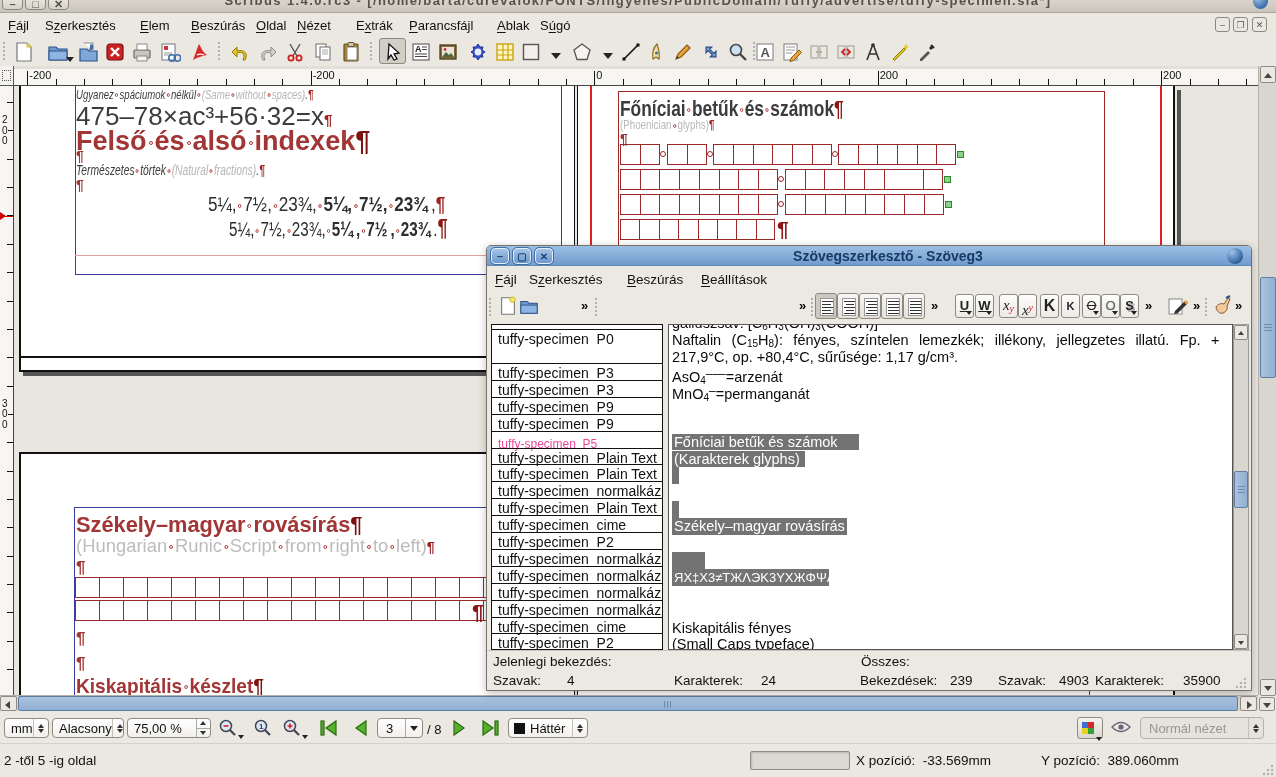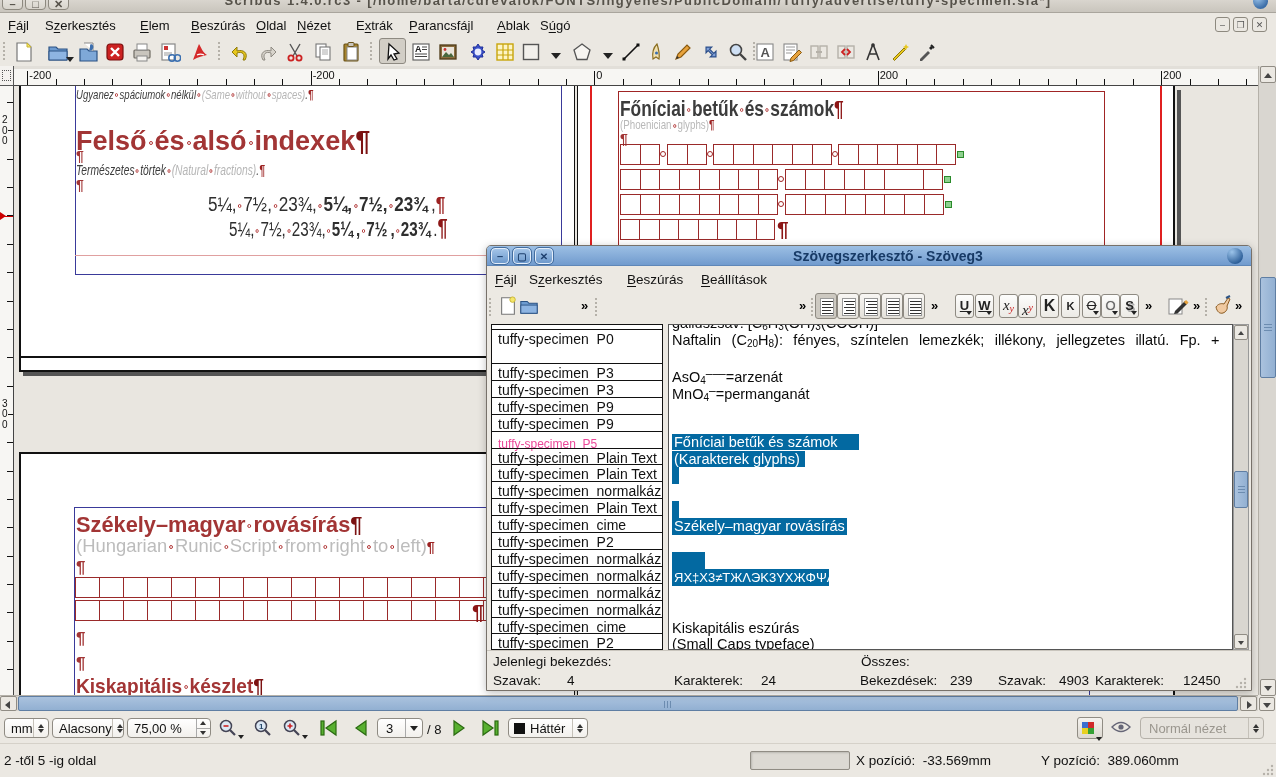--- a/index.html
+++ b/index.html
@@ -4,21 +4,21 @@
 *{margin:0;padding:0;box-sizing:border-box}
 html,body{width:1276px;height:777px;overflow:hidden}
 body{font-family:"Liberation Sans",sans-serif;background:#ebe8e2;position:relative}
 .abs{position:absolute}
 .dot{display:inline-block;width:4px;height:4px;border:1px solid #b03434;border-radius:50%;vertical-align:middle;margin:0 2px}
 .pil{color:#9c2222;font-weight:bold}
 .tick{position:absolute;background:#111}
 .handle{position:absolute;width:4px;background:radial-gradient(circle 1px at 1px 2px,#b5b1a9 1px,transparent 1px);background-size:4px 4px}
 .chev{display:inline-block;width:0;height:0;border-left:4px solid transparent;border-right:4px solid transparent;border-top:5px solid #222}
 .ico{position:absolute;top:5px}
-.hl{background:#0369a1;color:#fff}
+.hl{background:#737373;color:#fff}
 .combo{position:absolute;background:linear-gradient(#fff,#f2f0ec);border:1px solid #8f8b83;border-radius:4px;display:flex;align-items:center;font-size:13px;color:#111}
 .updn{margin-left:auto;display:flex;flex-direction:column;align-items:center;justify-content:center;gap:1px;padding:0 4px;border-left:1px solid #c5c1b9;height:100%}
 .updn:before{content:"";width:0;height:0;border-left:3.5px solid transparent;border-right:3.5px solid transparent;border-bottom:4px solid #333}
 .updn:after{content:"";width:0;height:0;border-left:3.5px solid transparent;border-right:3.5px solid transparent;border-top:4px solid #333}
 u{text-decoration:underline;text-underline-offset:2px}
 sub{vertical-align:-2px}
 sup{vertical-align:4px}
 </style></head><body>
 
 <div class="abs" style="left:0;top:0;width:1276px;height:13px;background:linear-gradient(#d9d5ce,#c9c5bd);border-bottom:1px solid #a9a59d;overflow:hidden">
@@ -280,20 +280,21 @@
 <div class="abs" style="left:5px;top:269.5px;width:556px;height:2px;background:#111"></div>
 <div class="abs" style="left:563px;top:284px;width:598px;height:2px;background:#111"></div>
 <div class="abs" style="left:9px;top:286px;width:554px;height:4px;background:#555"></div>
 <div class="abs" style="left:567px;top:286px;width:598px;height:4px;background:#555"></div>
 <div class="abs" style="left:1163px;top:4px;width:4px;height:282px;background:#555"></div>
 <div class="abs" style="left:5px;top:366px;width:556px;height:302px;background:#fff;border-left:2px solid #111;border-top:2px solid #111;border-right:1.5px solid #111"></div>
 <div class="abs" style="left:563px;top:366px;width:598px;height:302px;background:#fff;border-left:1px solid #111;border-top:2px solid #111;border-right:2px solid #111"></div>
 <div class="abs" style="left:61px;top:0;width:487px;height:189px;border-left:1px solid #3a3a9a;border-right:1px solid #3a3a9a;border-bottom:1px solid #3a3a9a"></div>
 <div class="abs" style="left:61px;top:169px;width:487px;height:1px;background:#e0a0a0"></div>
 <div class="abs" style="left:62px;top:1px;font-size:13.5px;font-style:italic;color:#3c3c3c;white-space:nowrap;transform:scaleX(.71);transform-origin:0 0">Ugyanez<span class="dot"></span>spáciumok<span class="dot"></span>nélkül<span class="dot"></span><span style="color:#b6b6b6">(Same<span class="dot"></span>without<span class="dot"></span>spaces)</span>.<span class="pil">¶</span></div>
+<div class="abs" style="left:62px;top:15px;font-size:26px;color:#3c3c3c;white-space:nowrap">475–78×ac³+56·32=x<span class="pil" style="font-size:15px">¶</span></div>
 <div class="abs" style="left:62px;top:40px;font-size:27px;font-weight:bold;color:#a23535;white-space:nowrap">Felső<span class="dot"></span>és<span class="dot"></span>alsó<span class="dot"></span>indexek<span class="pil" style="color:#7c1212">¶</span></div>
 <div class="abs" style="left:62px;top:62px;font-size:14px;color:#a23535;font-weight:bold">¶</div>
 <div class="abs" style="left:62px;top:76px;font-size:14.5px;font-style:italic;color:#3c3c3c;white-space:nowrap;transform:scaleX(.71);transform-origin:0 0">Természetes<span class="dot"></span>törtek<span class="dot"></span><span style="color:#b6b6b6">(Natural<span class="dot"></span>fractions)</span>.<span class="pil">¶</span></div>
 <div class="abs" style="left:62px;top:91px;font-size:14px;color:#a23535;font-weight:bold">¶</div>
 <div class="abs" style="left:194px;top:107px;font-size:20px;color:#2e2e2e;white-space:nowrap;transform:scaleX(.855);transform-origin:0 0">5¼,<span class="dot" style="width:4px;height:4px"></span>7½,<span class="dot" style="width:4px;height:4px"></span>23¾,<span class="dot" style="width:4px;height:4px"></span><b>5¼,<span class="dot" style="width:4px;height:4px"></span>7½,<span class="dot" style="width:4px;height:4px"></span>23¾</b> ,<span class="pil" style="font-size:20px">¶</span></div>
 <div class="abs" style="left:215px;top:128px;font-size:20px;color:#2e2e2e;white-space:nowrap;transform:scaleX(.76);transform-origin:0 0">5¼,<span class="dot" style="width:4px;height:4px"></span>7½,<span class="dot" style="width:4px;height:4px"></span>23¾,<span class="dot" style="width:4px;height:4px"></span><b>5¼ ,<span class="dot" style="width:4px;height:4px"></span>7½ ,<span class="dot" style="width:4px;height:4px"></span>23¾</b> .<span class="pil" style="font-size:24px;color:#8c1616">¶</span></div>
 <div class="abs" style="left:576px;top:0;width:2px;height:278px;background:#e02020"></div>
 <div class="abs" style="left:1146px;top:0;width:2px;height:278px;background:#e02020"></div>
 <div class="abs" style="left:604px;top:5px;width:487px;height:520px;border:1px solid #a02525"></div>
 <div class="abs" style="left:606px;top:10px;font-size:22px;font-weight:bold;color:#3c3c3c;white-space:nowrap;transform:scaleX(.79);transform-origin:0 0">Főníciai<span class="dot"></span>betűk<span class="dot"></span>és<span class="dot"></span>számok<span class="pil" style="color:#8c1616">¶</span></div>
@@ -578,31 +579,32 @@
 <div class="abs" style="left:6px;top:259.7px;font-size:14px;color:#111;white-space:nowrap">tuffy-specimen&nbsp; normalkáz</div>
 <div class="abs" style="left:0;top:274.6px;width:172px;height:1px;background:#111"></div>
 <div class="abs" style="left:6px;top:276.6px;font-size:14px;color:#111;white-space:nowrap">tuffy-specimen&nbsp; normalkáz</div>
 <div class="abs" style="left:0;top:291.5px;width:172px;height:1px;background:#111"></div>
 <div class="abs" style="left:6px;top:293.5px;font-size:14px;color:#111;white-space:nowrap">tuffy-specimen&nbsp; cime</div>
 <div class="abs" style="left:0;top:308.4px;width:172px;height:1px;background:#111"></div>
 <div class="abs" style="left:6px;top:310.4px;font-size:14px;color:#111;white-space:nowrap">tuffy-specimen&nbsp; P2</div>
 </div>
 <div class="abs" style="left:181px;top:78px;width:565px;height:326px;background:#fff;border:1px solid #555;overflow:hidden">
 <div class="abs" style="left:3px;top:-9.7px;font-size:14.5px;white-space:nowrap;line-height:16.9px;color:#0a0a0a">galluszsav: [C<sub style="font-size:10px">6</sub>H<sub style="font-size:10px">3</sub>(OH)<sub style="font-size:10px">3</sub>(COOH)]</div>
-<div class="abs" style="left:3px;top:7.2px;font-size:14.5px;white-space:nowrap;line-height:16.9px;color:#0a0a0a"><span style="word-spacing:6.4px">Naftalin (C<sub style="font-size:10px">20</sub>H<sub style="font-size:10px">8</sub>): fényes, színtelen lemezkék; illékony, jellegzetes illatú. Fp. +</span></div>
+<div class="abs" style="left:3px;top:7.2px;font-size:14.5px;white-space:nowrap;line-height:16.9px;color:#0a0a0a"><span style="word-spacing:6.4px">Naftalin (C<sub style="font-size:10px">15</sub>H<sub style="font-size:10px">8</sub>): fényes, színtelen lemezkék; illékony, jellegzetes illatú. Fp. +</span></div>
+<div class="abs" style="left:3px;top:24.1px;font-size:14.5px;white-space:nowrap;line-height:16.9px;color:#0a0a0a">217,9°C, op. +80,4°C, sűrűsége: 1,17 g/cm³.</div>
 <div class="abs" style="left:3px;top:41.0px;font-size:14.5px;white-space:nowrap;line-height:16.9px;color:#0a0a0a">AsO<sub style="font-size:10px">4</sub><sup style="font-size:12px">–––</sup>=arzenát</div>
 <div class="abs" style="left:3px;top:57.9px;font-size:14.5px;white-space:nowrap;line-height:16.9px;color:#0a0a0a">MnO<sub style="font-size:10px">4</sub><sup style="font-size:12px">–</sup>=permanganát</div>
 <div class="abs hl" style="left:3px;top:108.6px;font-size:14.5px;white-space:nowrap;line-height:16.9px;width:187px;overflow:hidden;height:16.9px;padding:0 2px">Főníciai betűk és számok</div>
 <div class="abs hl" style="left:3px;top:125.5px;font-size:14.5px;white-space:nowrap;line-height:16.9px;width:133px;overflow:hidden;height:16.9px;padding:0 2px">(Karakterek glyphs)</div>
 <div class="abs hl" style="left:3px;top:142.4px;font-size:14.5px;white-space:nowrap;line-height:16.9px;width:7px;overflow:hidden;height:16.9px;padding:0 2px"></div>
 <div class="abs hl" style="left:3px;top:176.2px;font-size:14.5px;white-space:nowrap;line-height:16.9px;width:7px;overflow:hidden;height:16.9px;padding:0 2px"></div>
 <div class="abs hl" style="left:3px;top:193.1px;font-size:14.5px;white-space:nowrap;line-height:16.9px;width:175px;overflow:hidden;height:16.9px;padding:0 2px">Székely–magyar rovásírás</div>
 <div class="abs hl" style="left:3px;top:226.9px;font-size:14.5px;white-space:nowrap;line-height:16.9px;width:33px;overflow:hidden;height:16.9px;padding:0 2px"></div>
 <div class="abs hl" style="left:3px;top:243.8px;font-size:14.5px;white-space:nowrap;line-height:16.9px;width:157px;overflow:hidden;height:16.9px;padding:0 2px"><span style="font-size:13px">ЯX‡X3≠TЖΛЭK3ΥXЖΦΨΛΥVЖ</span></div>
-<div class="abs" style="left:3px;top:294.5px;font-size:14.5px;white-space:nowrap;line-height:16.9px;color:#0a0a0a">Kiskapitális eszúrás</div>
+<div class="abs" style="left:3px;top:294.5px;font-size:14.5px;white-space:nowrap;line-height:16.9px;color:#0a0a0a">Kiskapitális fényes</div>
 <div class="abs" style="left:3px;top:311.4px;font-size:14.5px;white-space:nowrap;line-height:16.9px;color:#0a0a0a">(Small Caps typeface)</div>
 </div>
 <div class="abs" style="left:746px;top:78px;width:16px;height:326px;background:#d9d6d0;border:1px solid #999">
 <div class="abs" style="left:0;top:0;width:14px;height:15px;background:#ebe8e2;border:1px solid #908c84;border-radius:2px">
         <div style="margin:5px auto 0;width:0;border-left:3.5px solid transparent;border-right:3.5px solid transparent;border-bottom:4.5px solid #444"></div>
       </div>
 <div class="abs" style="left:0;top:146px;width:14px;height:37px;background:linear-gradient(90deg,#aac2de,#92b0d2);border:1px solid #5f7ea3;border-radius:2px">
         <div style="margin:14px auto 0;width:7px;height:1px;background:#6c8cb0;box-shadow:0 3px #6c8cb0,0 6px #6c8cb0"></div>
       </div>
 <div class="abs" style="left:0;top:309px;width:14px;height:15px;background:#ebe8e2;border:1px solid #908c84;border-radius:2px">
@@ -614,21 +616,21 @@
 <div class="abs" style="left:374px;top:3px">Összes:</div>
 <div class="abs" style="left:6px;top:22px">Szavak:</div>
       <div class="abs" style="left:80px;top:22px">4</div>
 <div class="abs" style="left:187px;top:22px">Karakterek:</div>
       <div class="abs" style="left:274px;top:22px">24</div>
 <div class="abs" style="left:373px;top:22px">Bekezdések:</div>
       <div class="abs" style="left:463px;top:22px">239</div>
 <div class="abs" style="left:511px;top:22px">Szavak:</div>
       <div class="abs" style="left:572px;top:22px">4903</div>
 <div class="abs" style="left:608px;top:22px">Karakterek:</div>
-      <div class="abs" style="left:696px;top:22px">12450</div>
+      <div class="abs" style="left:696px;top:22px">35900</div>
 <svg class="abs" style="left:748px;top:26px" width="12" height="12">
         <g fill="#b5b1a9">
           <circle cx="10" cy="2" r="1.2"></circle>
           <circle cx="6" cy="6" r="1.2"></circle>
           <circle cx="10" cy="6" r="1.2"></circle>
           <circle cx="2" cy="10" r="1.2"></circle>
           <circle cx="6" cy="10" r="1.2"></circle>
           <circle cx="10" cy="10" r="1.2"></circle>
         </g>
       </svg>

